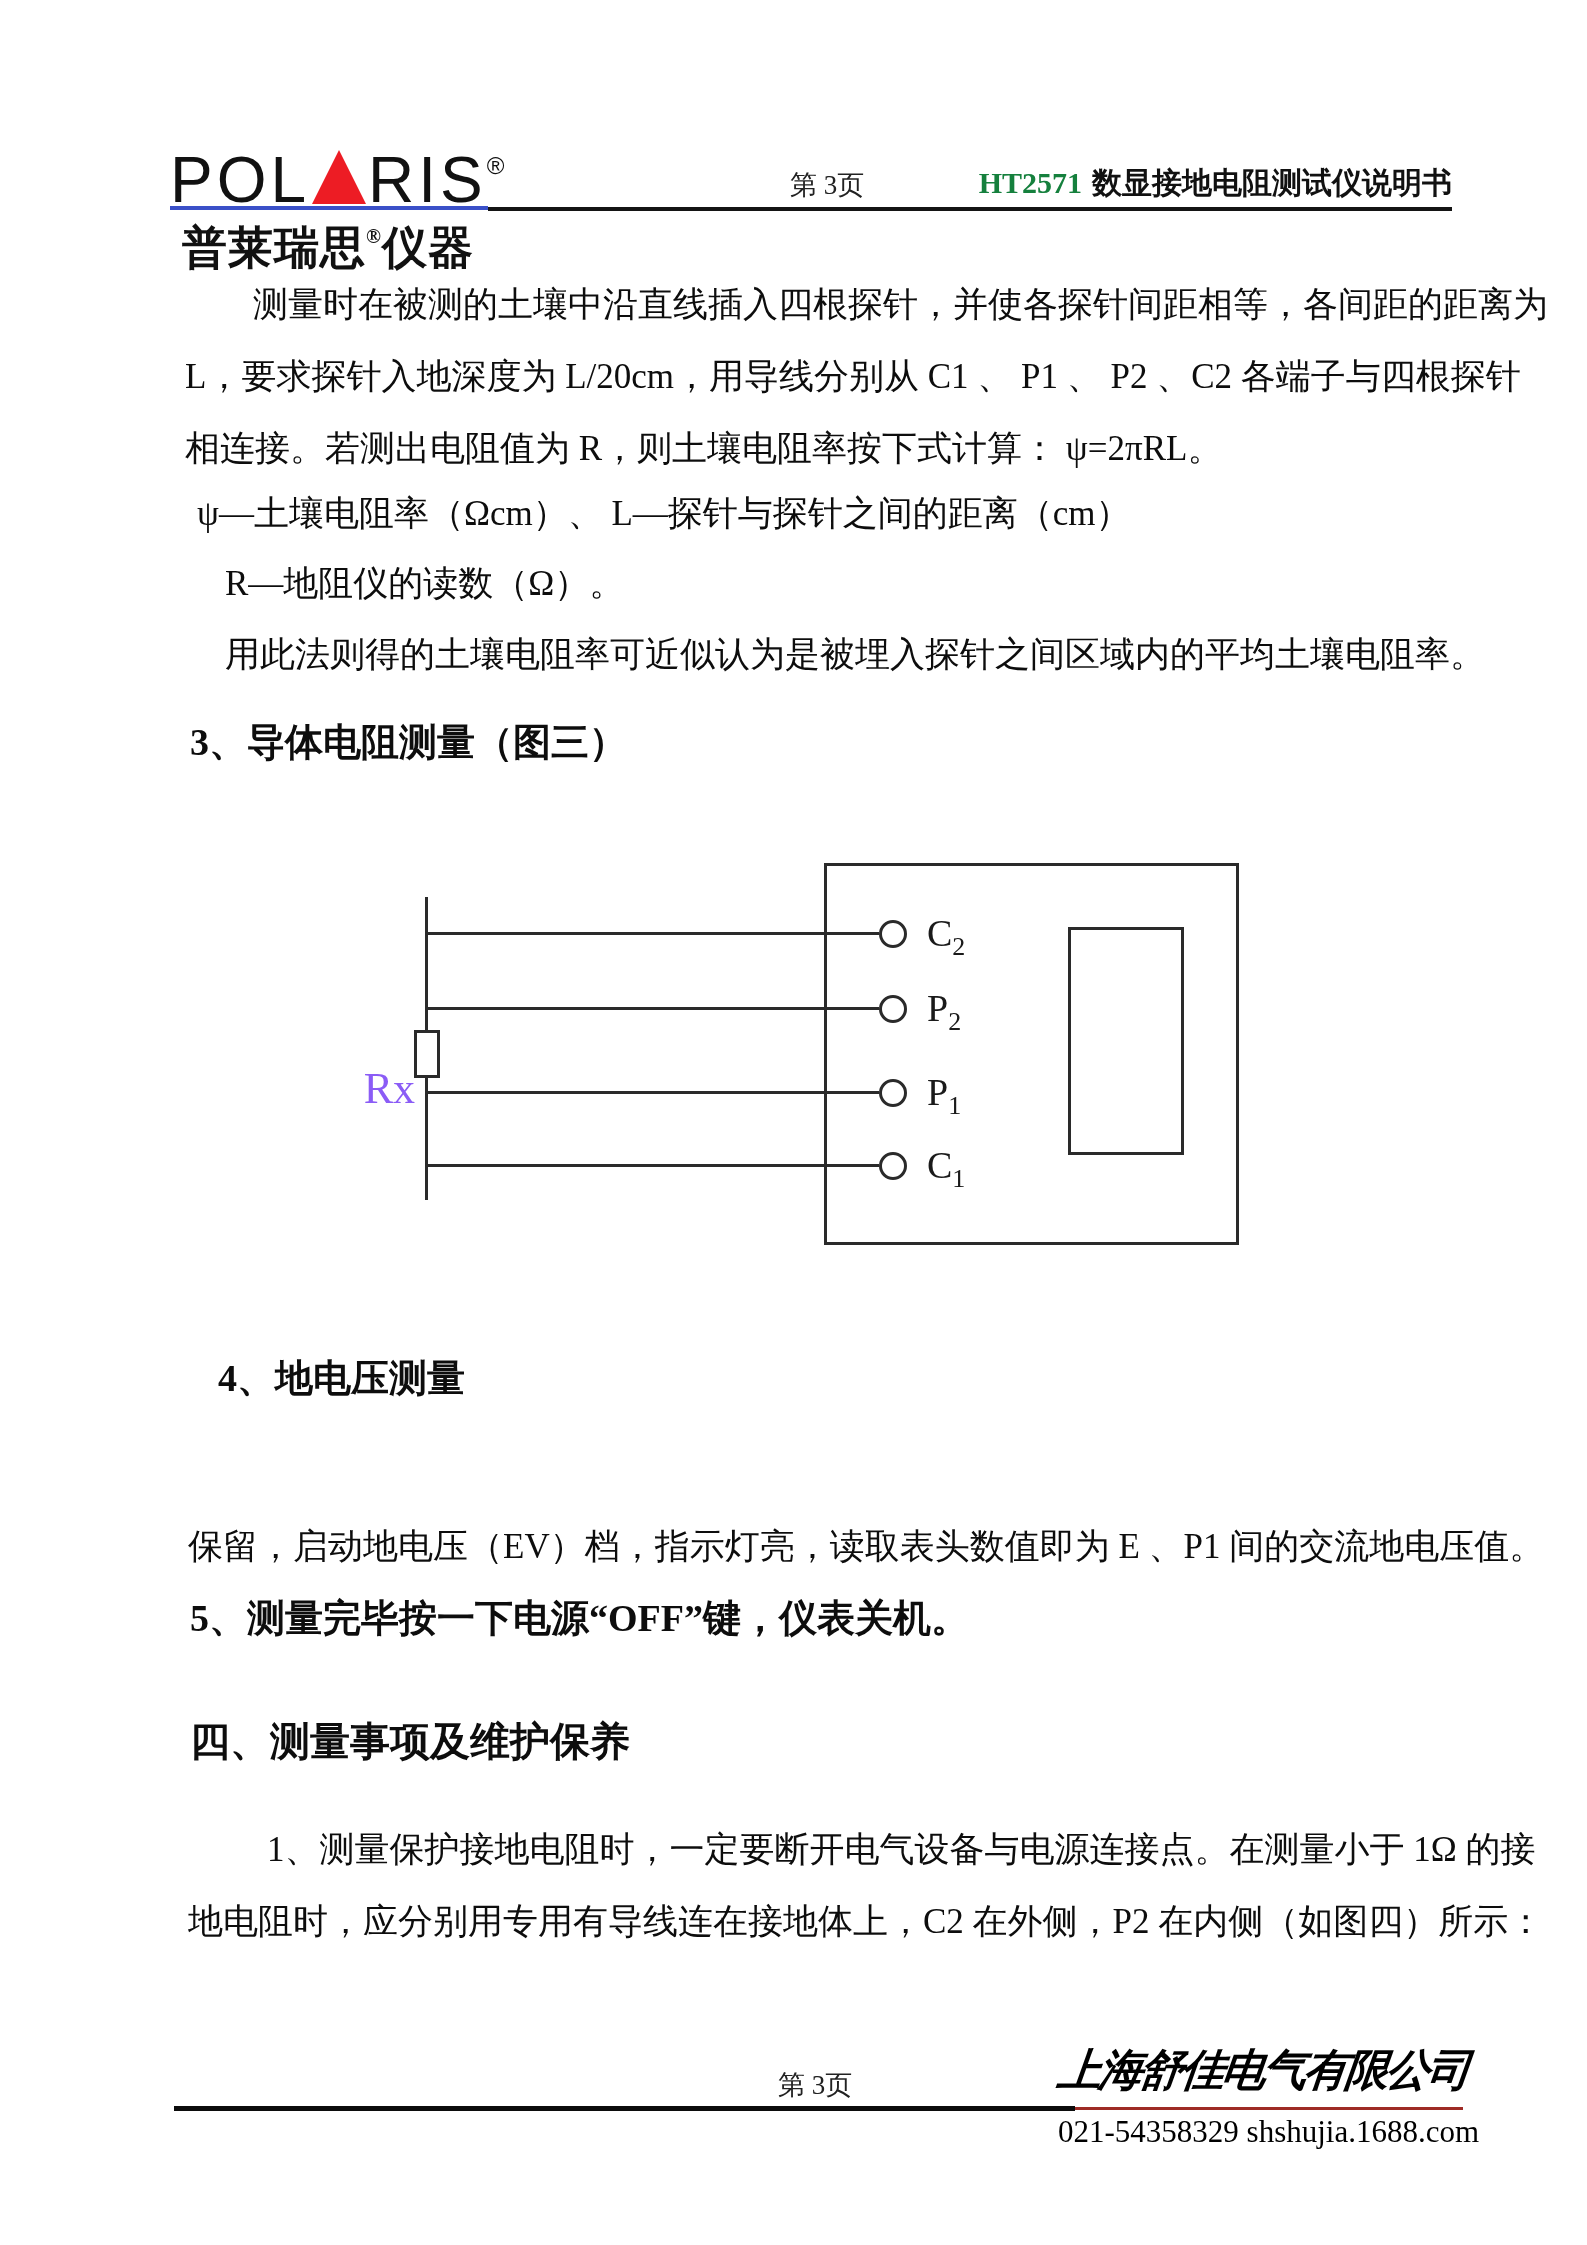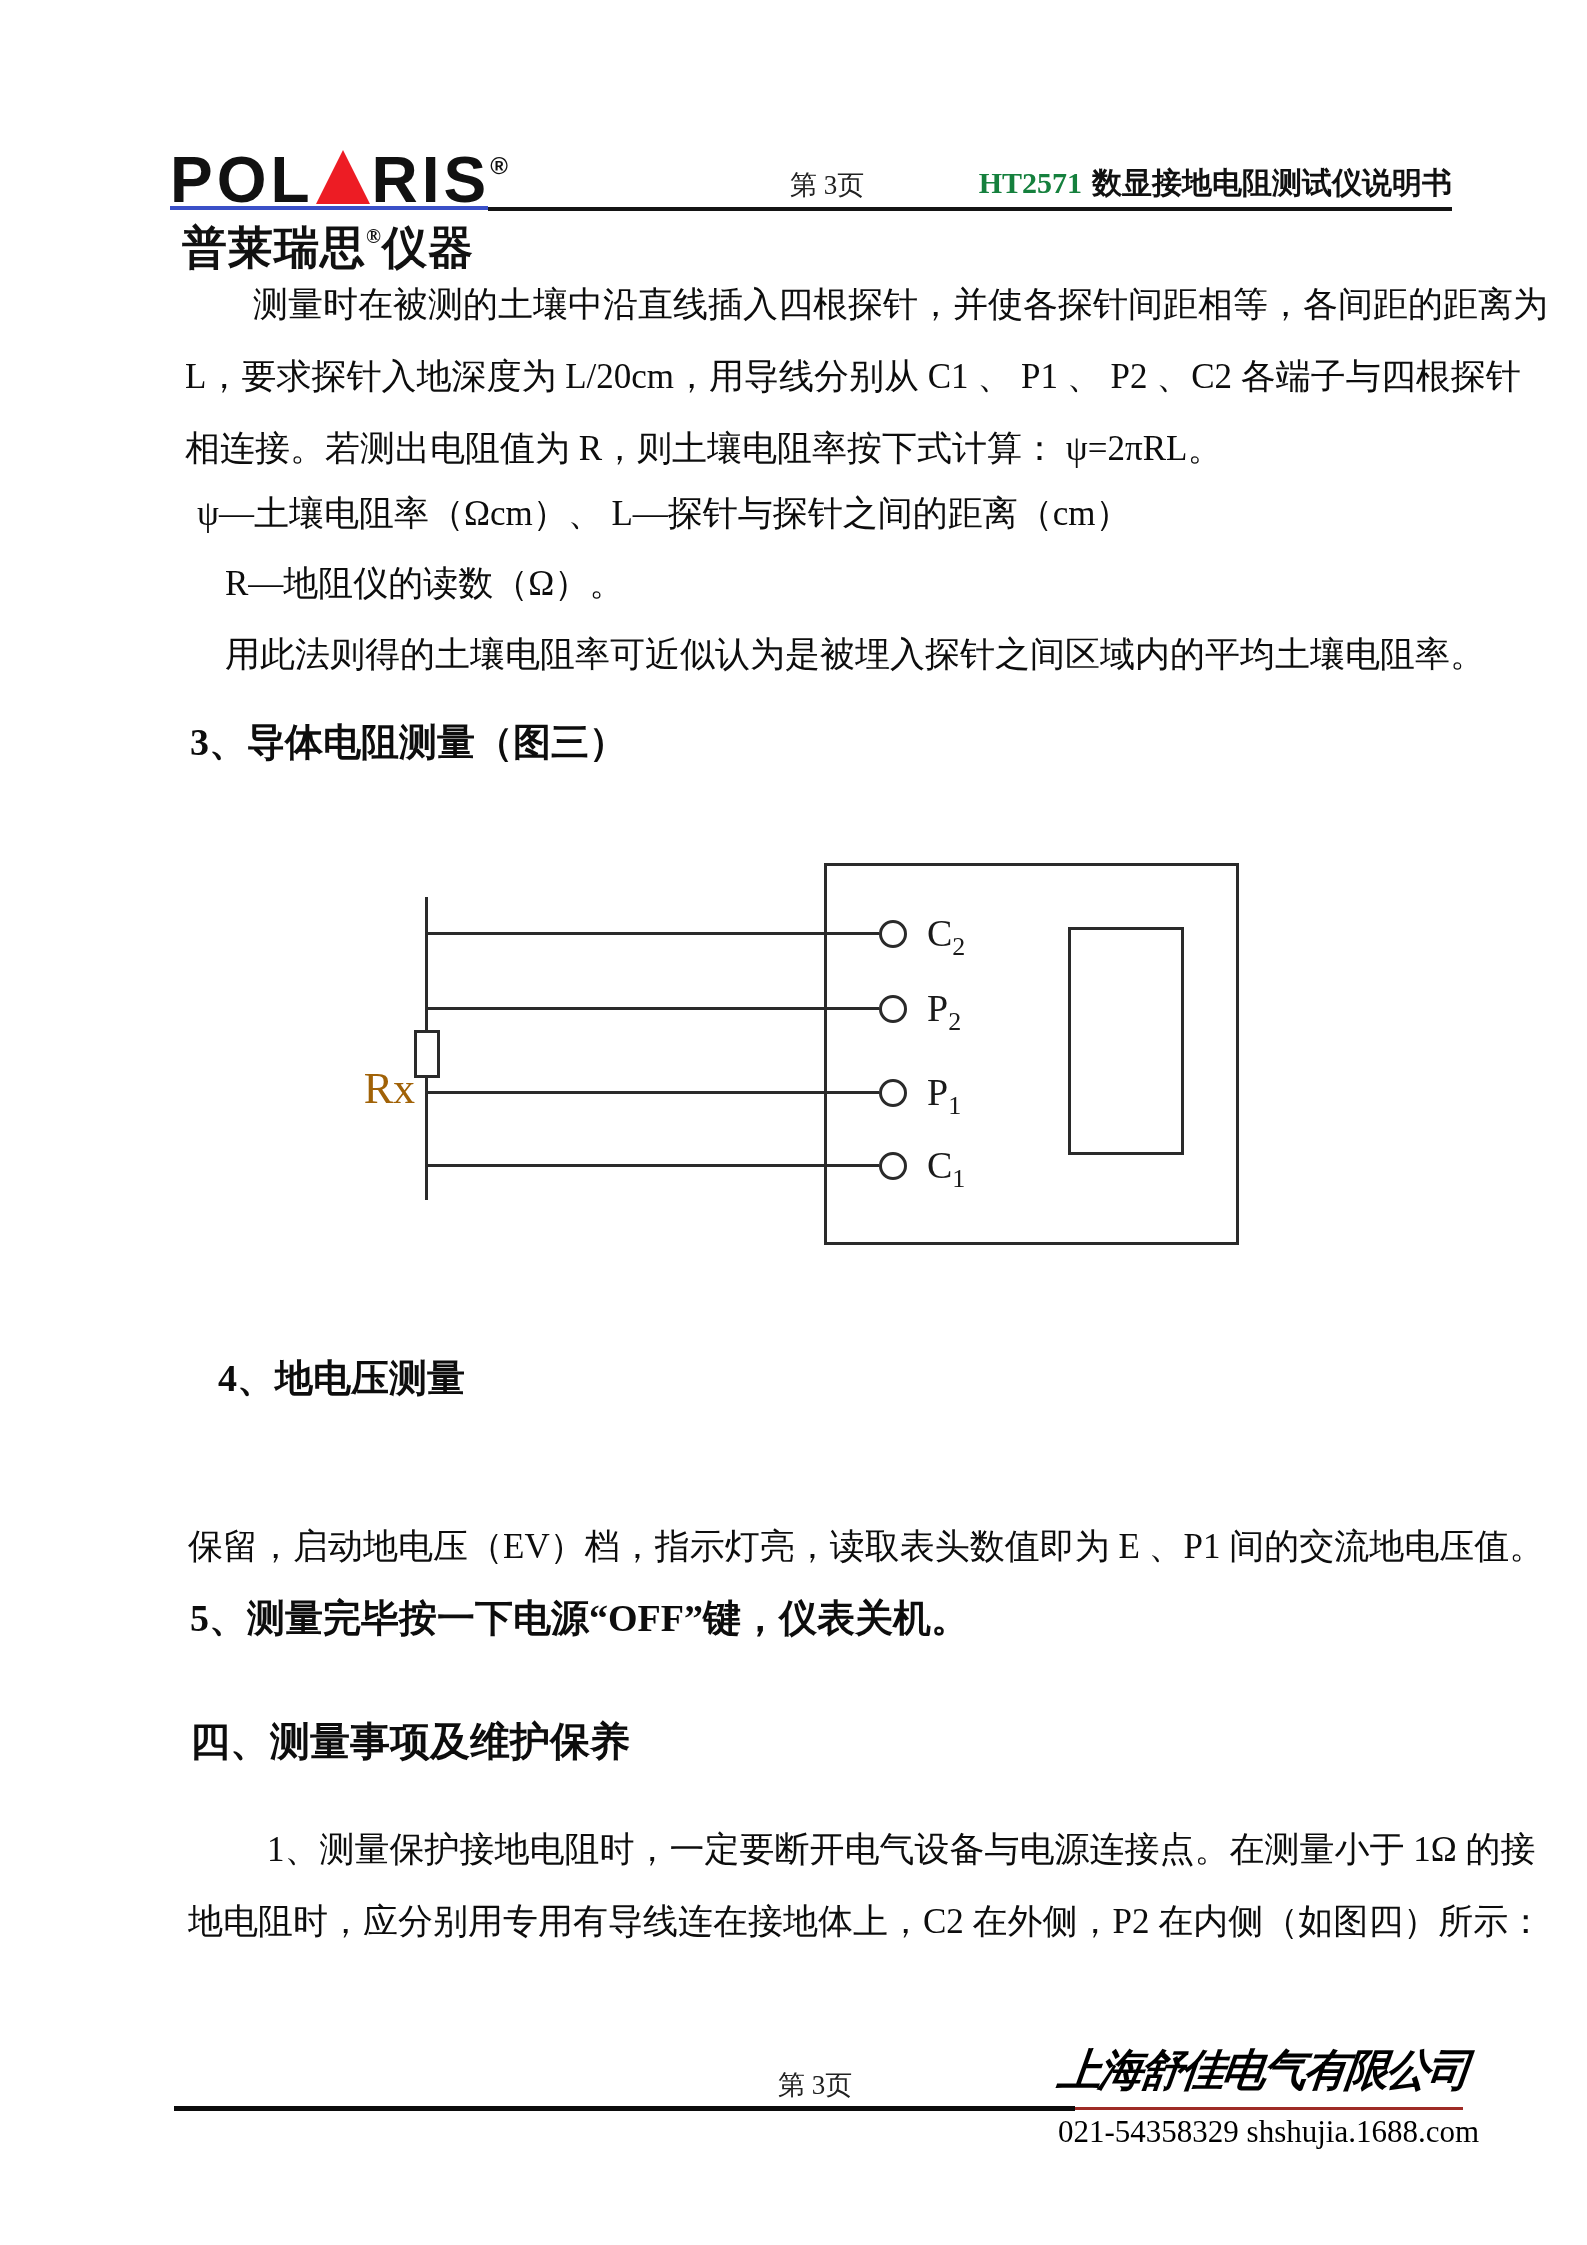--- a/index.html
+++ b/index.html
@@ -8,21 +8,21 @@
     width:1587px;height:2245px;
     background:#ffffff;
     font-family:"Liberation Serif","DejaVu Serif",serif;
     color:#111;
     overflow:hidden;
   }
   
   .logo-word{
     position:absolute;left:170px;top:130px;
     font-family:"Liberation Sans","DejaVu Sans",sans-serif;
-    font-weight:bold;font-size:64px;line-height:72px;
+    font-weight:normal;font-size:64px;line-height:72px;
     letter-spacing:4px;color:#111;white-space:nowrap;
   }
   .logo-word .tri{
     display:inline-block;width:0;height:0;
     border-left:27px solid transparent;border-right:27px solid transparent;
     border-bottom:54px solid #ed1c24;
     margin:0 2px -2px 2px;
   }
   .logo-word .reg{font-size:24px;vertical-align:28px;letter-spacing:0;}
   .logo-rule-blue{position:absolute;left:170px;top:206px;width:318px;height:4px;background:#3a50c8;}
@@ -58,21 +58,21 @@
   .dg-wire{position:absolute;left:427px;width:452px;height:3px;background:#2a2a2a;}
   .dg-circle{position:absolute;left:879px;width:22px;height:22px;border:3px solid #2a2a2a;border-radius:50%;background:#fff;}
   .dg-term{
     position:absolute;left:927px;height:46px;
     font-size:38px;line-height:46px;color:#1a1a1a;white-space:nowrap;
   }
   .dg-term sub{font-size:26px;line-height:0;}
   .dg-res{position:absolute;left:414px;top:1030px;width:20px;height:42px;border:3px solid #2a2a2a;background:#fff;}
   .dg-rx{
     position:absolute;left:335px;top:1066px;width:80px;
-    text-align:right;font-size:44px;line-height:46px;color:#a16207;
+    text-align:right;font-size:44px;line-height:46px;color:#8b5cf6;
   }
   
   .footer-page{
     position:absolute;left:740px;top:2068px;width:150px;text-align:center;
     font-size:27px;line-height:34px;color:#222;
   }
   .footer-rule{position:absolute;left:174px;top:2106px;width:901px;height:5px;background:#0c0c0c;}
   .footer-rule-red{position:absolute;left:1075px;top:2107px;width:388px;height:3px;background:#9e2b25;}
   .footer-company{
     position:absolute;left:1058px;top:2040px;width:410px;

